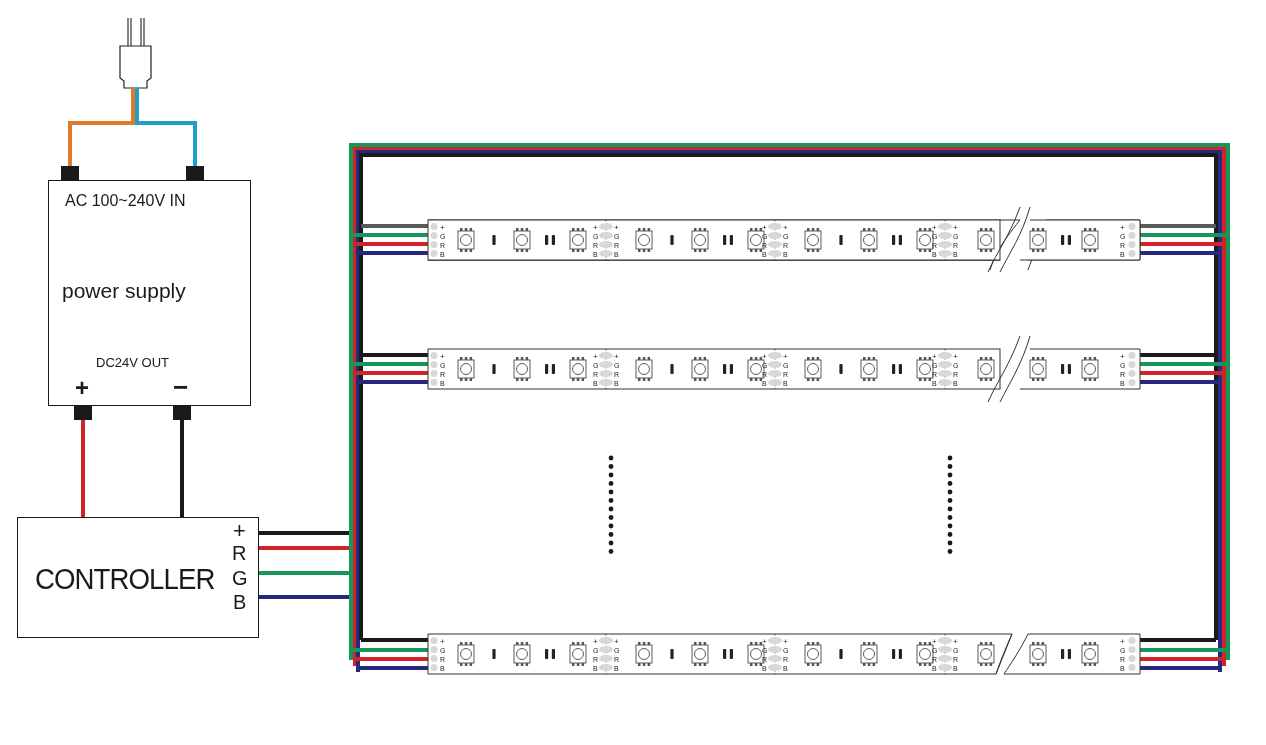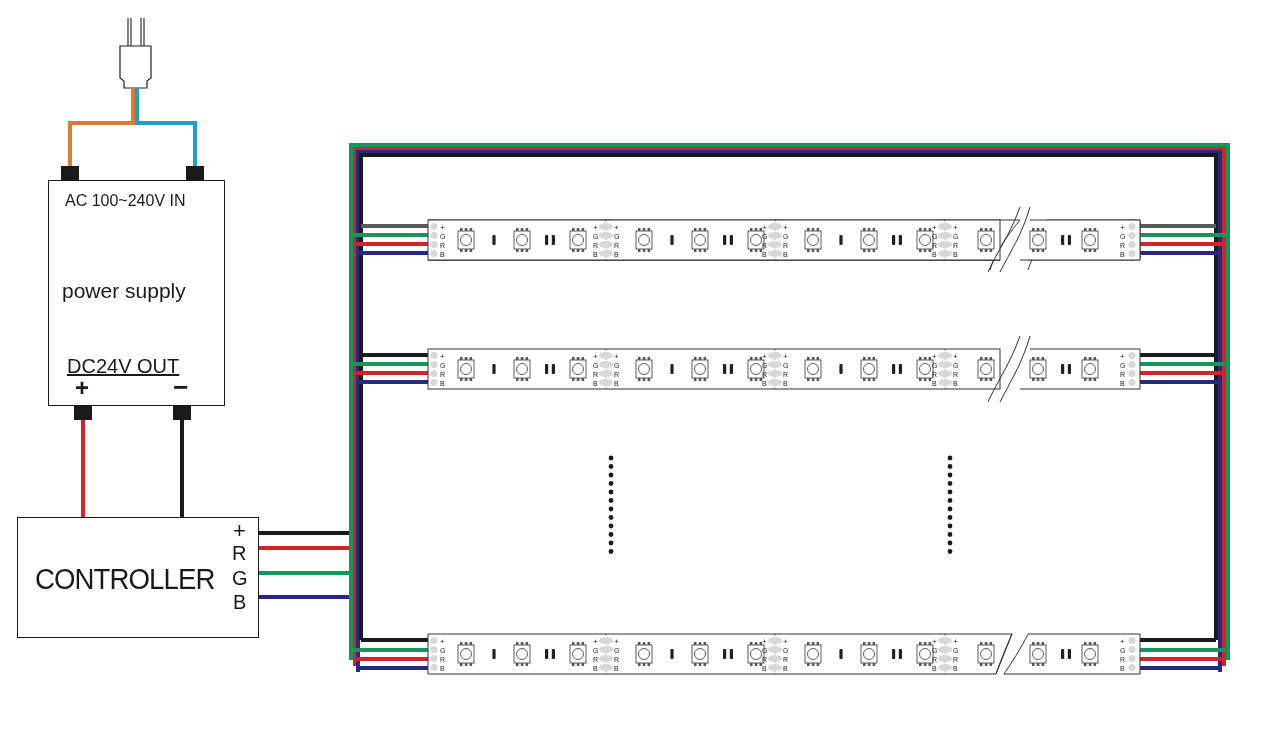--- a/index.html
+++ b/index.html
@@ -237,24 +237,24 @@
         </g>
       <use href="#cut" x="945" y="654"></use>
       <use href="#led" x="986" y="654"></use>
       <use href="#led" x="1038" y="654"></use>
       <use href="#res2" x="1066" y="654"></use>
       <use href="#led" x="1090" y="654"></use>
       <use href="#endpadsR" x="1132" y="654"></use>
     </g>
   </svg>
 
-  <div class="box" style="left:48px;top:180px;width:177px;height:226px;border-width:1.5px;">
+  <div class="box" style="left:48px;top:180px;width:203px;height:226px;border-width:1.5px;">
     <div class="lbl" style="left:16px;top:11px;font-size:16px;">AC 100~240V IN</div>
     <div class="lbl" style="left:13px;top:98px;font-size:21px;text-align:center;">power supply</div>
-    <div class="lbl" style="left:18px;top:174px;font-size:20px;text-decoration:underline;">DC24V OUT</div>
+    <div class="lbl" style="left:47px;top:174px;font-size:13px;">DC24V OUT</div>
     <div class="lbl" style="left:26px;top:193px;font-size:24px;font-weight:bold;">+</div>
     <div class="lbl" style="left:124px;top:191px;font-size:26px;font-weight:bold;">−</div>
   </div>
 
   <div class="box" style="left:17px;top:517px;width:242px;height:121px;border-width:1.8px;">
     <div class="lbl" style="left:17px;top:44px;font-size:30px;letter-spacing:-1px;transform:scaleX(0.92);transform-origin:left;">CONTROLLER</div>
     <div class="lbl" style="left:215px;top:0px;font-size:22px;">+</div>
     <div class="lbl" style="left:214px;top:24px;font-size:20px;">R</div>
     <div class="lbl" style="left:214px;top:49px;font-size:20px;">G</div>
     <div class="lbl" style="left:215px;top:73px;font-size:20px;">B</div>

